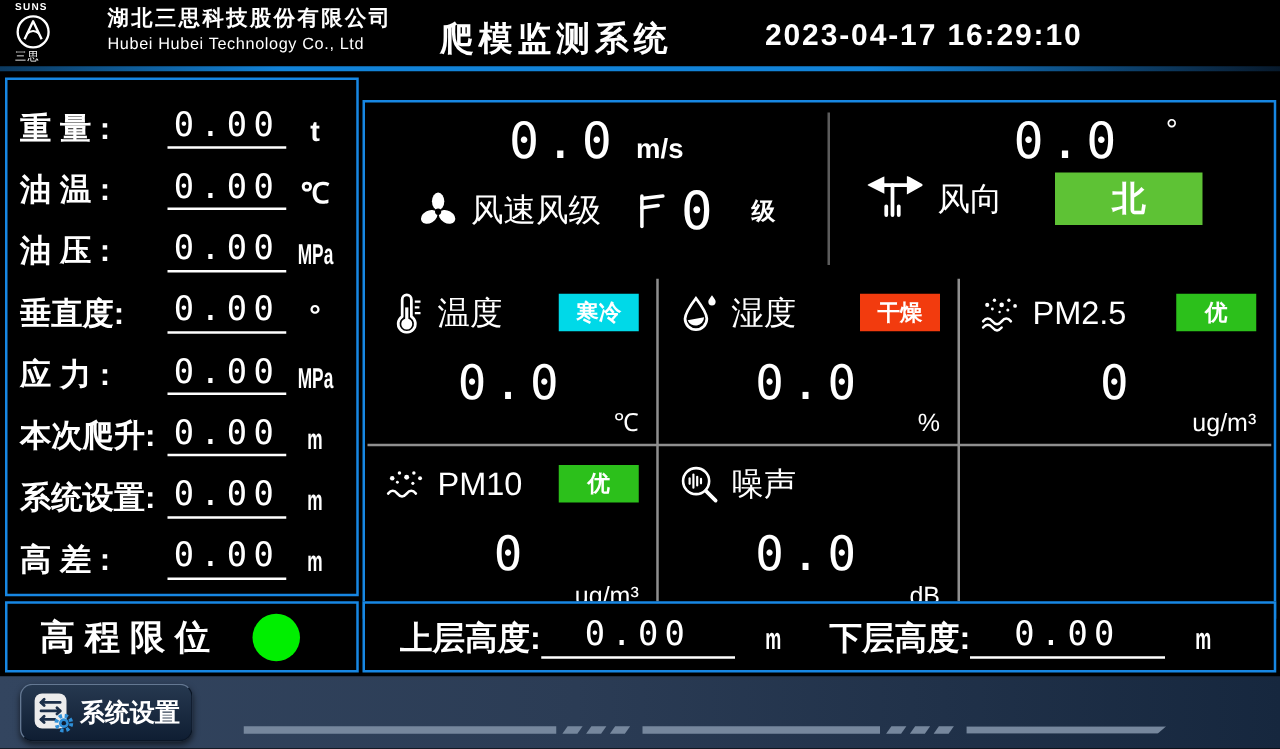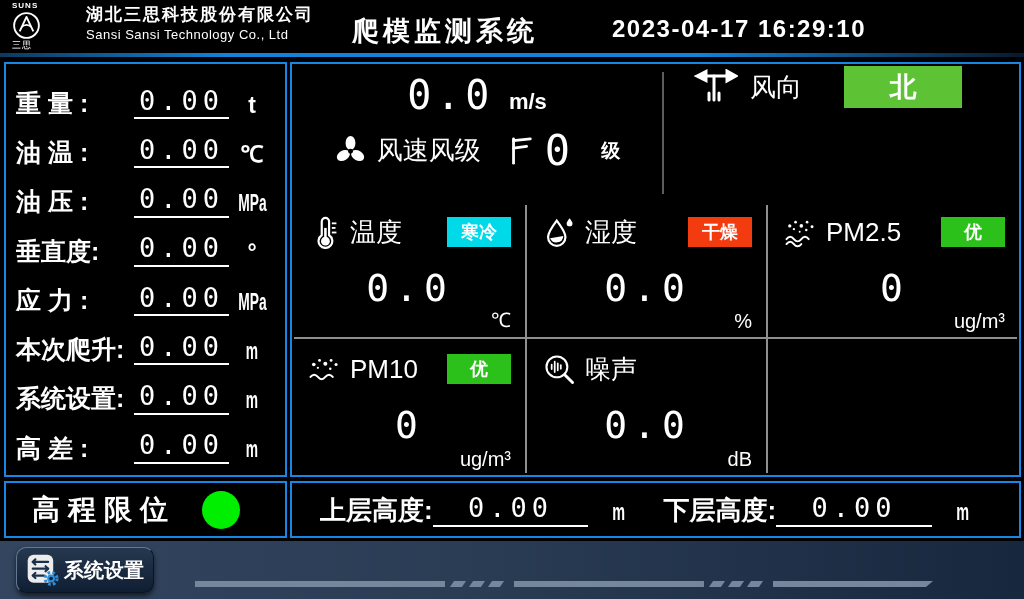--- a/index.html
+++ b/index.html
@@ -18,21 +18,21 @@
   .company{position:absolute;left:86px;top:5px;line-height:1.15;}
   .company-cn{font-size:17px;font-weight:bold;letter-spacing:2px;}
   .company-en{font-size:13px;letter-spacing:.5px;margin-top:3px;}
   .app-title{position:absolute;left:352px;top:13px;font-size:27px;font-weight:bold;letter-spacing:4px;}
   .datetime{position:absolute;left:612px;top:15px;font-size:24px;font-weight:bold;letter-spacing:1.5px;}
 
   
   .panel{position:absolute;background:#000;border:2px solid #1787e3;box-sizing:border-box;}
   .left-panel{left:4px;top:62px;width:283px;height:415px;display:flex;flex-direction:column;
     justify-content:space-evenly;padding:6px 10px;}
-  .right-panel{left:290px;top:62px;width:731px;height:415px;}
+  .right-panel{left:290px;top:80px;width:731px;height:415px;}
   .limit-box{left:4px;top:481px;width:283px;height:57px;display:flex;align-items:center;
     padding-left:26px;gap:26px;}
   .heights-box{left:290px;top:481px;width:731px;height:57px;display:flex;align-items:center;
     padding:0 20px;}
 
   
   .mrow{display:flex;align-items:flex-end;height:44px;}
   .mlabel{flex:none;width:118px;font-size:25px;font-weight:bold;white-space:nowrap;line-height:1.25;}
   .mvalue{flex:1;text-align:center;border-bottom:2px solid #fff;font-size:27px;
     font-family:"DejaVu Sans Mono",monospace;letter-spacing:5px;line-height:1.2;}
@@ -113,21 +113,21 @@
       <span class="logo-suns">SUNS</span>
       <svg class="logo-mark" viewBox="0 0 34 34">
         <circle cx="17" cy="17" r="14.5" stroke="#fff" stroke-width="2.2" fill="none"></circle>
         <path d="M9 24 L17 7 L25 24" stroke="#fff" stroke-width="2.2" fill="none" stroke-linejoin="round"></path>
         <path d="M11 19 Q17 13.5 23 19" stroke="#fff" stroke-width="1.8" fill="none"></path>
       </svg>
       <span class="logo-sansi">三思</span>
     </div>
     <div class="company">
       <div class="company-cn">湖北三思科技股份有限公司</div>
-      <div class="company-en">Sansi Sansi Technology Co., Ltd</div>
+      <div class="company-en">Hubei Hubei Technology Co., Ltd</div>
     </div>
     <div class="app-title">爬模监测系统</div>
     <div class="datetime">2023-04-17 16:29:10</div>
   </div>
   <div class="header-line"></div>
 
   <div class="panel left-panel">
     <div class="mrow">
       <span class="mlabel">重 量 :</span>
       <span class="mvalue">0.00</span>
@@ -195,20 +195,24 @@
           </g>
         </svg>
         <span class="big-num ws-level">0</span>
         <span class="ws-level-unit">级</span>
       </div>
     </div>
 
     <div class="wind-divider"></div>
 
     <div class="wind-dir">
+      <div class="wd-top">
+        <span class="big-num">0.0</span>
+        <span class="wd-deg">°</span>
+      </div>
       <div class="wd-bottom">
         <svg width="44" height="36" viewBox="0 0 44 36">
           <g stroke="#fff" stroke-width="3" fill="#fff" stroke-linecap="round">
             <path d="M3 7 L12 2.5 L12 11.5 Z"></path>
             <line x1="12" y1="7" x2="33" y2="7"></line>
             <path d="M33 2 L42 7 L33 12 Z"></path>
             <line x1="20" y1="7" x2="20" y2="31"></line>
             <path d="M15 31 V24 M25 31 V24" fill="none"></path>
           </g>
         </svg>

